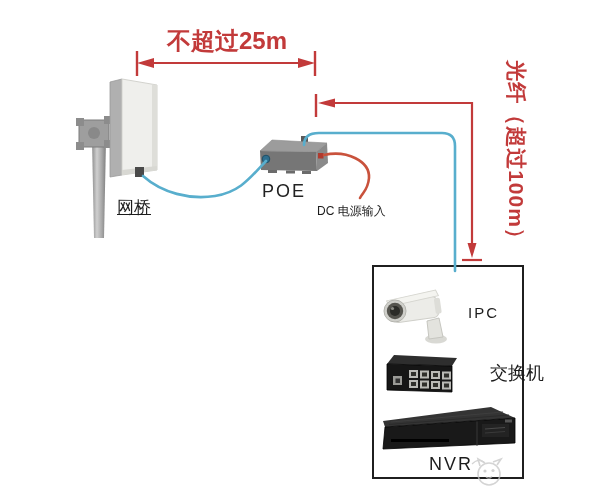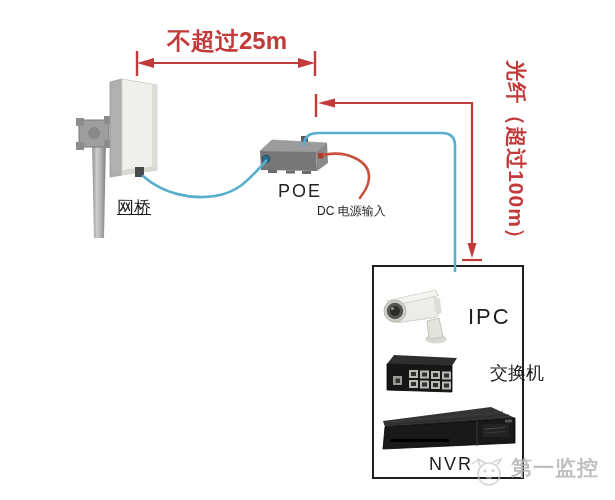--- a/index.html
+++ b/index.html
@@ -24,23 +24,23 @@
   #distance-label{
     left:160px;top:28px;width:134px;
     text-align:center;font-size:24px;
   }
   #fiber-label{
     left:516px;top:155px;
     transform:translate(-50%,-50%) rotate(90deg);
     font-size:21px;letter-spacing:1px;
   }
   #bridge-label{left:117px;top:199px;font-size:17px;text-decoration:underline;}
-  #poe-label{left:262px;top:182px;font-size:18px;letter-spacing:2px;color:#222;margin-left:16px;}
+  #poe-label{left:262px;top:182px;font-size:18px;letter-spacing:2px;color:#222;}
   #dc-label{left:317px;top:205px;font-size:12px;}
-  #ipc-label{left:468px;top:305px;font-size:22px;letter-spacing:2px;text-align:right;}
+  #ipc-label{left:468px;top:305px;font-size:15px;letter-spacing:2px;text-align:right;}
   #switch-label{left:465px;top:364px;font-size:18px;margin-left:25px;}
   #nvr-label{left:429px;top:455px;font-size:18px;letter-spacing:2px;}
   #equipment-box{
     left:372px;top:265px;width:148px;height:210px;
     border:2px solid var(--box-border,#1f1f1f);
     background:#ffffff;
   }
   #watermark-text{
     left:511px;top:456px;
     font-size:21px;font-weight:700;letter-spacing:1px;
@@ -204,15 +204,14 @@
   <div class="label" id="poe-label">POE</div>
 
   <div class="label" id="dc-label">DC 电源输入</div>
 
   <div class="label" id="ipc-label">IPC</div>
 
   <div class="label" id="switch-label">交换机</div>
 
   <div class="label" id="nvr-label">NVR</div>
 
-  <div class="label" id="watermark-text">第一监控</div>
 
 </div>
 
 </body></html>

